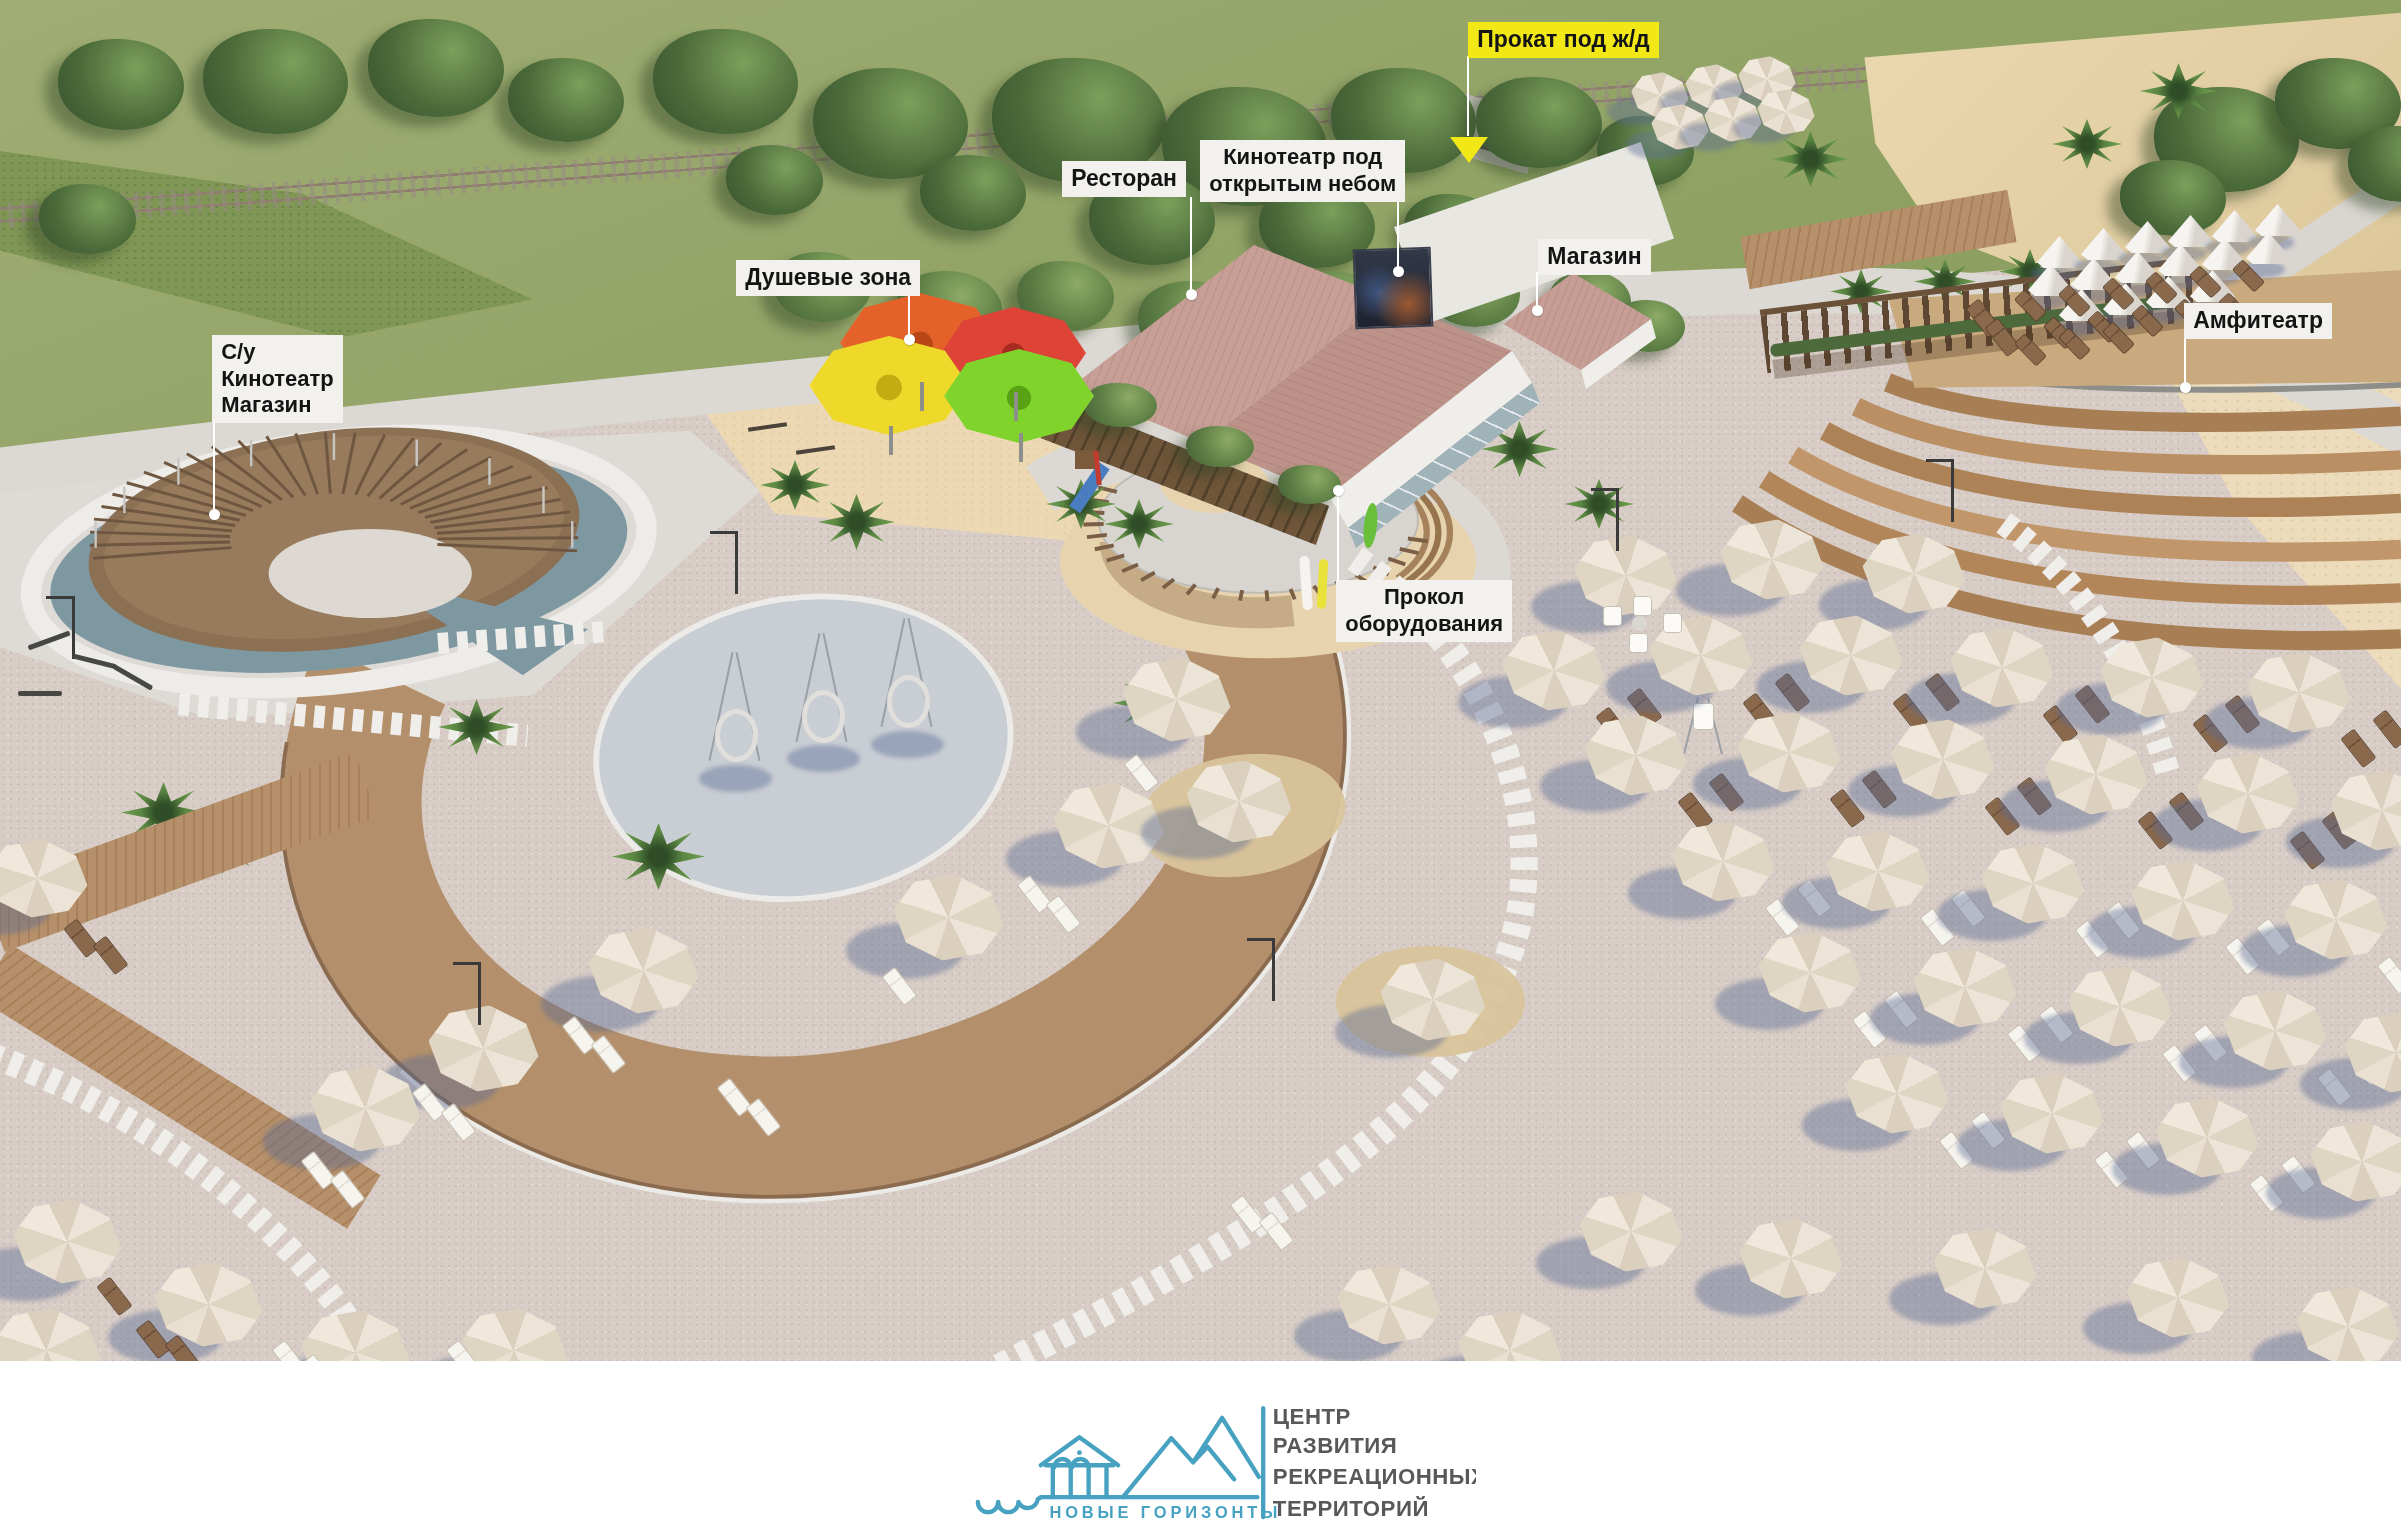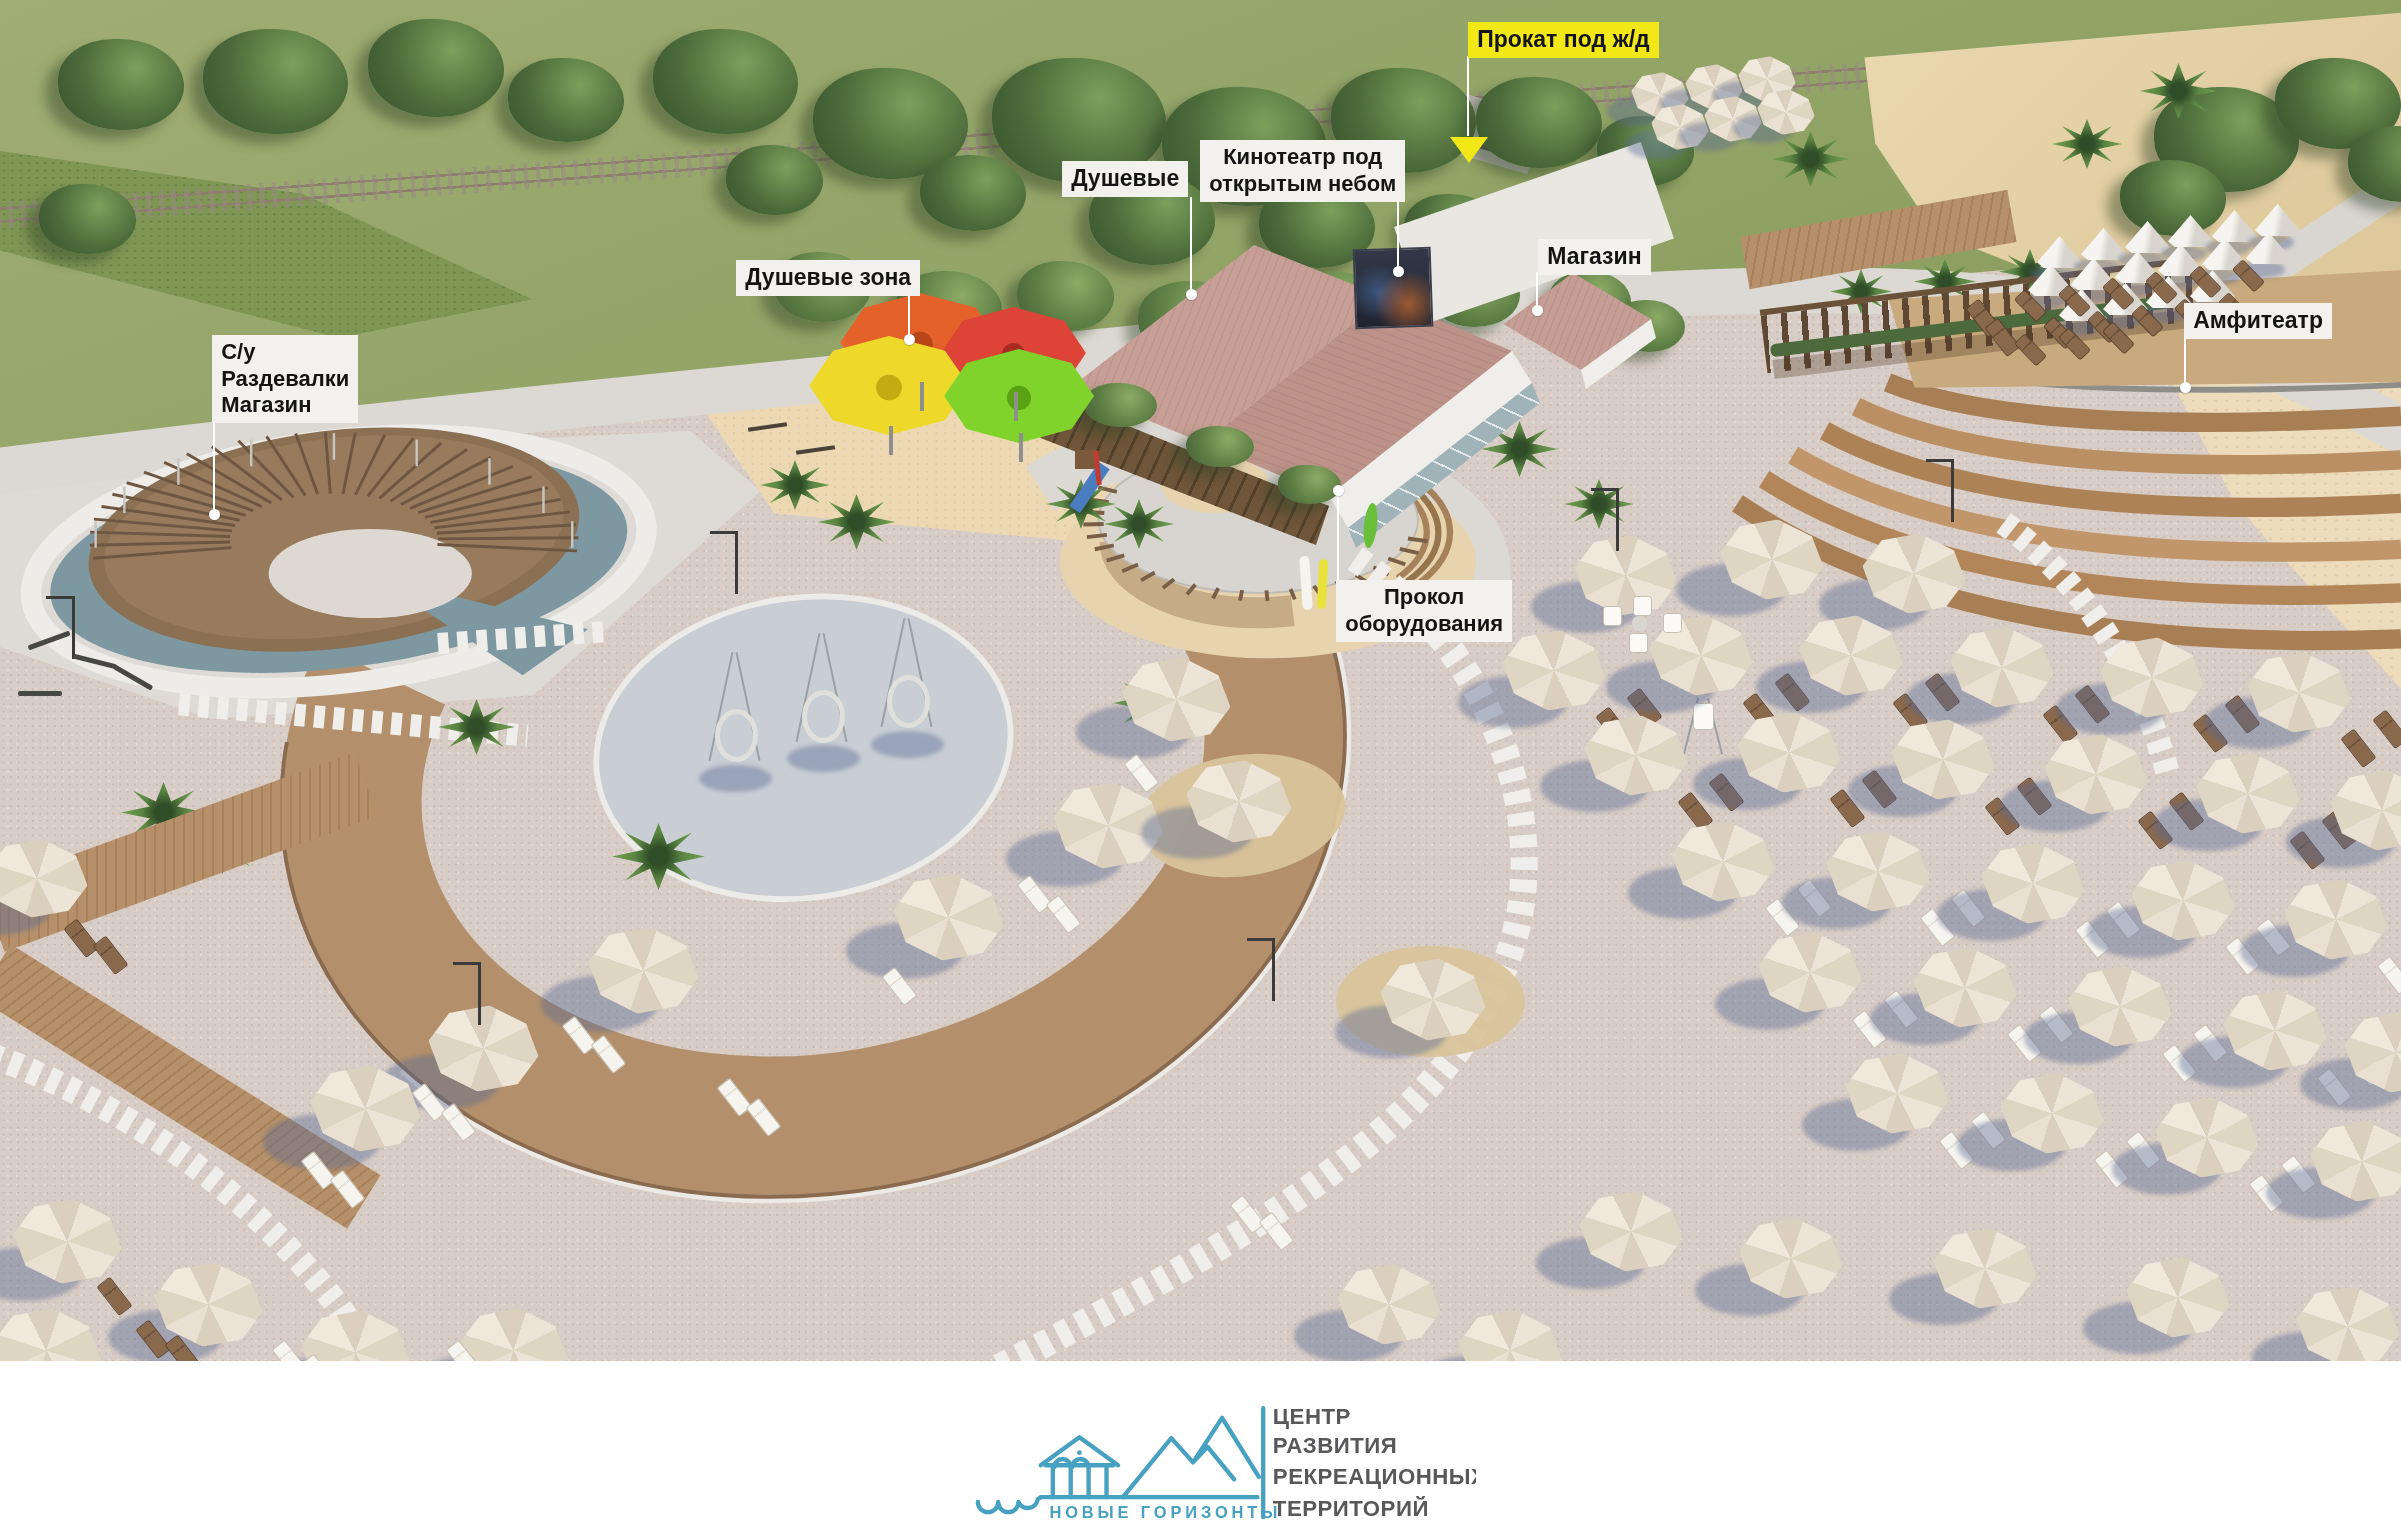--- a/index.html
+++ b/index.html
@@ -590,34 +590,34 @@
     <div class="lead" style="left:2184px;top:337px;height:50px"></div>
     <div class="dot" style="left:2180px;top:382px"></div>
     <div class="lead" style="left:213px;top:414px;height:101px"></div>
     <div class="dot" style="left:209px;top:509px"></div>
     <div class="lead" style="left:1337px;top:490px;height:92px"></div>
     <div class="dot" style="left:1333px;top:485px"></div>
 
     <div class="lab lab-y" style="left:1468px;top:22px">
       <span>Прокат под ж/д</span></div>
     <div class="lab" style="left:1062px;top:161px">
-      <span>Душевые</span></div>
+      <span>Ресторан</span></div>
     <div class="lab lab-c" style="left:1200px;top:140px;font-size:22px">
       <span class="ln">Кинотеатр под</span>
       <span class="ln">открытым небом</span>
       </div>
     <div class="lab" style="left:1538px;top:239px">
       <span>Магазин</span></div>
     <div class="lab" style="left:736px;top:260px">
       <span>Душевые зона</span></div>
     <div class="lab" style="left:2184px;top:303px">
       <span>Амфитеатр</span></div>
     <div class="lab" style="left:212px;top:335px;font-size:22px">
       <span class="ln">С/у</span>
-      <span class="ln">Раздевалки</span>
+      <span class="ln">Кинотеатр</span>
       <span class="ln">Магазин</span>
       </div>
     <div class="lab lab-c" style="left:1336px;top:580px;font-size:22px">
       <span class="ln">Прокол</span>
       <span class="ln">оборудования</span>
       </div>
   </div>
 
   <div class="band">
     <svg style="position:absolute;left:944px;top:13.6px" width="532" height="165" viewBox="0 0 1100 340">

